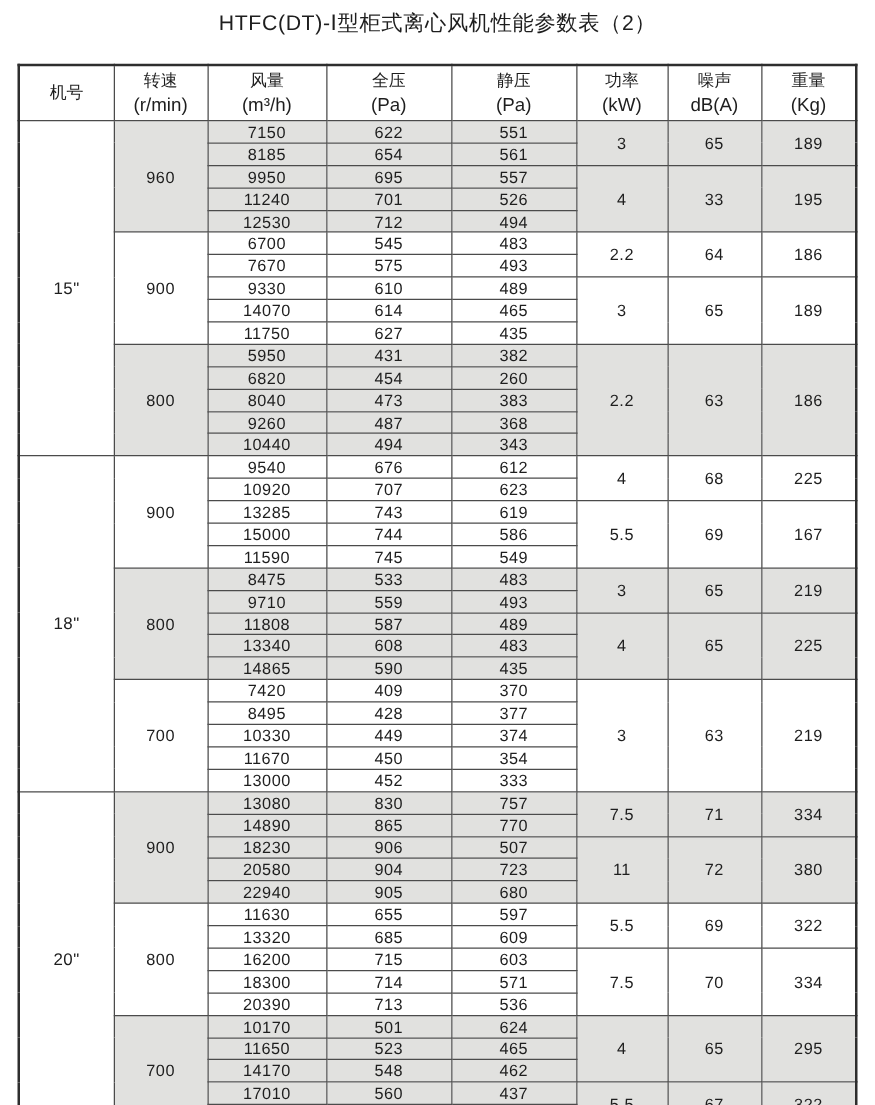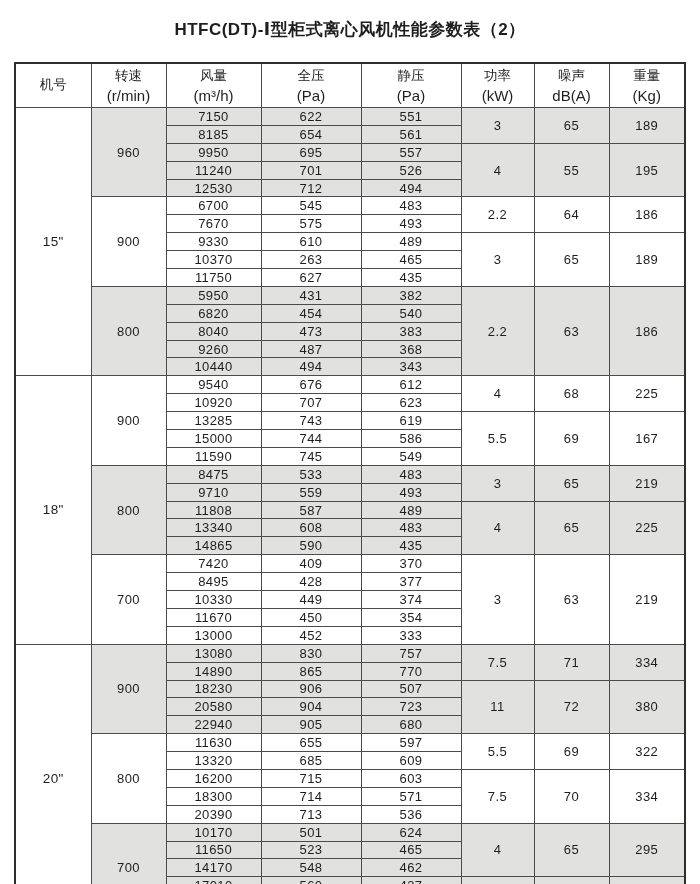--- a/index.html
+++ b/index.html
@@ -7,23 +7,23 @@
     padding: 0;
     width: 700px;
     height: 884px;
     background: #ffffff;
     font-family: "Liberation Sans", "DejaVu Sans", sans-serif;
     color: #1e1e1e;
     overflow: hidden;
   }
   .title {
     text-align: center;
-    padding-top: 18px;
+    padding-top: 7px;
     font-size: 17px;
-    font-weight: 700;
+    font-weight: 400;
     letter-spacing: 0.5px;
   }
   table.perf {
     border-collapse: collapse;
     table-layout: fixed;
     width: 670px;
     margin: 21px auto 0 auto;
     border: 2px solid #2e2e2e;
   }
   th, td {
@@ -117,21 +117,21 @@
       <tr>
         <td class="shade">8185</td>
         <td class="shade">654</td>
         <td class="shade">561</td>
       </tr>
       <tr>
         <td class="shade">9950</td>
         <td class="shade">695</td>
         <td class="shade">557</td>
         <td rowspan="3" class="shade">4</td>
-        <td rowspan="3" class="shade">55</td>
+        <td rowspan="3" class="shade">33</td>
         <td rowspan="3" class="shade">195</td>
       </tr>
       <tr>
         <td class="shade">11240</td>
         <td class="shade">701</td>
         <td class="shade">526</td>
       </tr>
       <tr>
         <td class="shade">12530</td>
         <td class="shade">712</td>
@@ -153,42 +153,42 @@
       </tr>
       <tr>
         <td>9330</td>
         <td>610</td>
         <td>489</td>
         <td rowspan="3">3</td>
         <td rowspan="3">65</td>
         <td rowspan="3">189</td>
       </tr>
       <tr>
-        <td>10370</td>
-        <td>263</td>
+        <td>14070</td>
+        <td>614</td>
         <td>465</td>
       </tr>
       <tr>
         <td>11750</td>
         <td>627</td>
         <td>435</td>
       </tr>
       <tr>
         <td rowspan="5" class="shade">800</td>
         <td class="shade">5950</td>
         <td class="shade">431</td>
         <td class="shade">382</td>
         <td rowspan="5" class="shade">2.2</td>
         <td rowspan="5" class="shade">63</td>
         <td rowspan="5" class="shade">186</td>
       </tr>
       <tr>
         <td class="shade">6820</td>
         <td class="shade">454</td>
-        <td class="shade">540</td>
+        <td class="shade">260</td>
       </tr>
       <tr>
         <td class="shade">8040</td>
         <td class="shade">473</td>
         <td class="shade">383</td>
       </tr>
       <tr>
         <td class="shade">9260</td>
         <td class="shade">487</td>
         <td class="shade">368</td>

